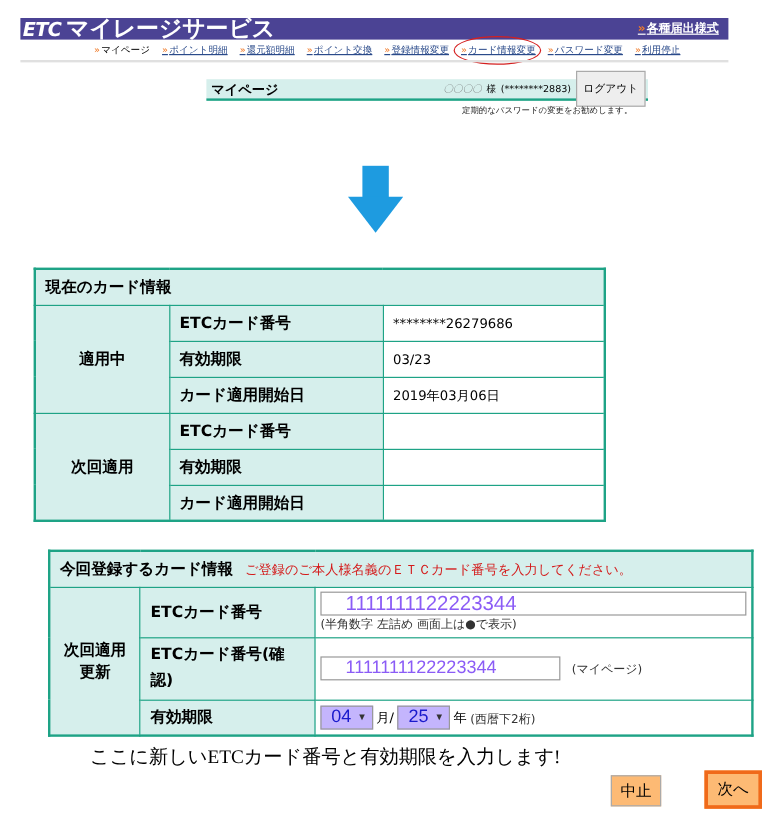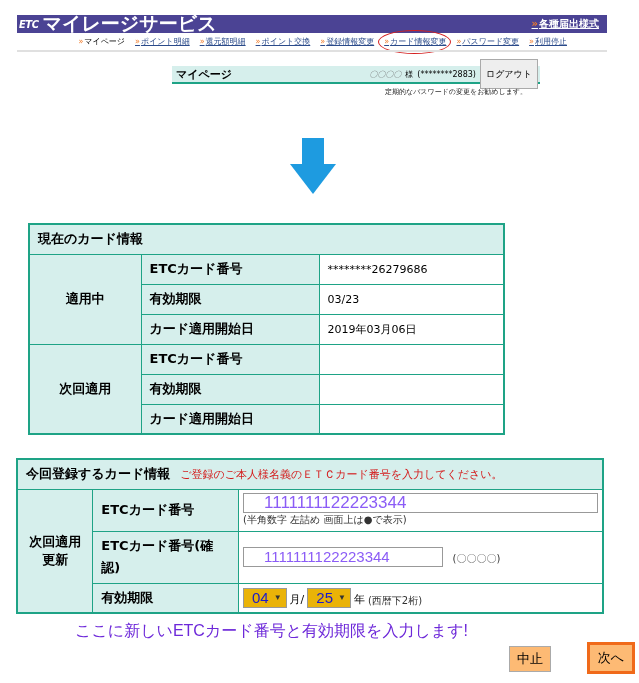--- a/index.html
+++ b/index.html
@@ -6,21 +6,21 @@
   body {
     width: 639px; height: 683px; background: #ffffff; position: relative; overflow: hidden;
     font-family: "DejaVu Sans", "Liberation Sans", sans-serif; color: #000;
   }
   
   .header-bar {
     position: absolute; left: 17px; top: 15px; width: 590px; height: 18px;
     background: #4b4394; display: flex; align-items: center; justify-content: space-between;
   }
   .brand { display: flex; align-items: center; color: #fff; font-weight: bold; font-size: 14px; padding-left: 2px; }
-  .brand-logo { font-style: italic; font-size: 10px; font-weight: bold; margin-right: 4px; letter-spacing: -0.5px; }
+  .brand-logo { font-style: italic; font-size: 16px; font-weight: bold; margin-right: 4px; letter-spacing: -0.5px; }
   .brand-name { font-size: 19px; font-weight: bold; }
   .forms-link { color: #fff; font-size: 10px; font-weight: bold; text-decoration: underline; padding-right: 8px; }
   .forms-link .arr, .nav-item .arr { color: #f07b2a; text-decoration: none; margin-right: 1px; }
   .nav {
     position: absolute; left: 17px; top: 34px; width: 590px; height: 14px;
     display: flex; justify-content: flex-end; align-items: center; gap: 10px; padding-right: 40px;
     font-size: 8px;
   }
   .nav-line { position: absolute; left: 17px; top: 50px; width: 590px; height: 2px; background: #e0e0e0; }
   .nav-item { color: #2a4a8a; text-decoration: underline; white-space: nowrap; }
@@ -55,27 +55,27 @@
   .lbl-cell { background: #d6efec; font-weight: bold; font-size: 13px; }
   .val-cell { background: #fff; font-size: 11px; }
   .red-note { color: #d41a1a; font-weight: normal; font-size: 11px; margin-left: 10px; }
   .card-input {
     border: 1px solid #999; height: 20px; color: #8b5cf6; font-size: 17px; padding-left: 20px;
     font-family: "Liberation Sans", sans-serif; background: #fff; display: inline-block; line-height: 18px;
   }
   .hint { font-size: 10px; color: #333; }
   .select-box {
     display: inline-flex; align-items: center; border: 1px solid #999; height: 20px; padding: 0 4px 0 8px;
-    color: #1a1acc; font-size: 15px; font-family: "Liberation Sans", sans-serif; gap: 5px; background: #eab308;
+    color: #1a1acc; font-size: 15px; font-family: "Liberation Sans", sans-serif; gap: 5px; background: #c4b5fd;
   }
   .select-box .caret { color: #333; font-size: 8px; }
   .unit { font-size: 11px; margin: 0 3px; }
   .annotation {
-    position: absolute; left: 75px; top: 621px; color: #6d28d9; font-size: 16px;
-    font-family: Liberation Sans, sans-serif;
+    position: absolute; left: 75px; top: 621px; color: #000000; font-size: 16px;
+    font-family: Liberation Serif, serif;
   }
   .btn {
     position: absolute; background: #fdba74; border: 1px solid #aaa; font-size: 13px;
     display: flex; align-items: center; justify-content: center;
     font-family: "DejaVu Sans", sans-serif;
   }
   .btn-cancel { left: 509px; top: 646px; width: 42px; height: 26px; }
   .btn-next { left: 587px; top: 642px; width: 48px; height: 32px; border: 3px solid #f06a1a; }
 </style>
 </head>
@@ -149,21 +149,21 @@
     <td class="lbl-cell">有効期限</td>
     <td class="val-cell"></td>
   </tr>
   <tr>
     <td class="lbl-cell">カード適用開始日</td>
     <td class="val-cell"></td>
   </tr>
 </tbody>
   </table>
 
-<table class="info" style="left:16px; top:458px; width:588px;">
+<table class="info" style="left:40px; top:458px; width:588px;">
   <colgroup>
       <col style="width:76px">
       <col style="width:146px">
       <col>
     </colgroup>
   <tbody>
       <tr>
     <td colspan="3" class="hdr-cell" style="height:30px;">
       <span>今回登録するカード情報</span><span class="red-note">ご登録のご本人様名義のＥＴＣカード番号を入力してください。</span>
     </td>
@@ -176,21 +176,21 @@
     <td class="lbl-cell" style="height:42px;">ETCカード番号</td>
     <td class="val-cell" style="padding:2px 4px;">
       <div class="card-input" style="width:355px;">1111111122223344</div>
       <div class="hint">(半角数字 左詰め 画面上は●で表示)</div>
     </td>
   </tr>
   <tr>
     <td class="lbl-cell" style="height:52px; line-height:22px;">ETCカード番号(確認)</td>
     <td class="val-cell" style="padding:0 4px;">
       <div class="card-input" style="width:200px; font-size:15px;">1111111122223344</div>
-      <span class="hint" style="margin-left:6px;">(〇〇〇〇)</span>
+      <span class="hint" style="margin-left:6px;">(マイページ)</span>
     </td>
   </tr>
   <tr>
     <td class="lbl-cell">有効期限</td>
     <td class="val-cell" style="padding:0 4px;">
       <span class="select-box">
             <span>04</span>
             <span class="caret">▼</span>
           </span><span class="unit">月/</span><span class="select-box">
             <span>25</span>

